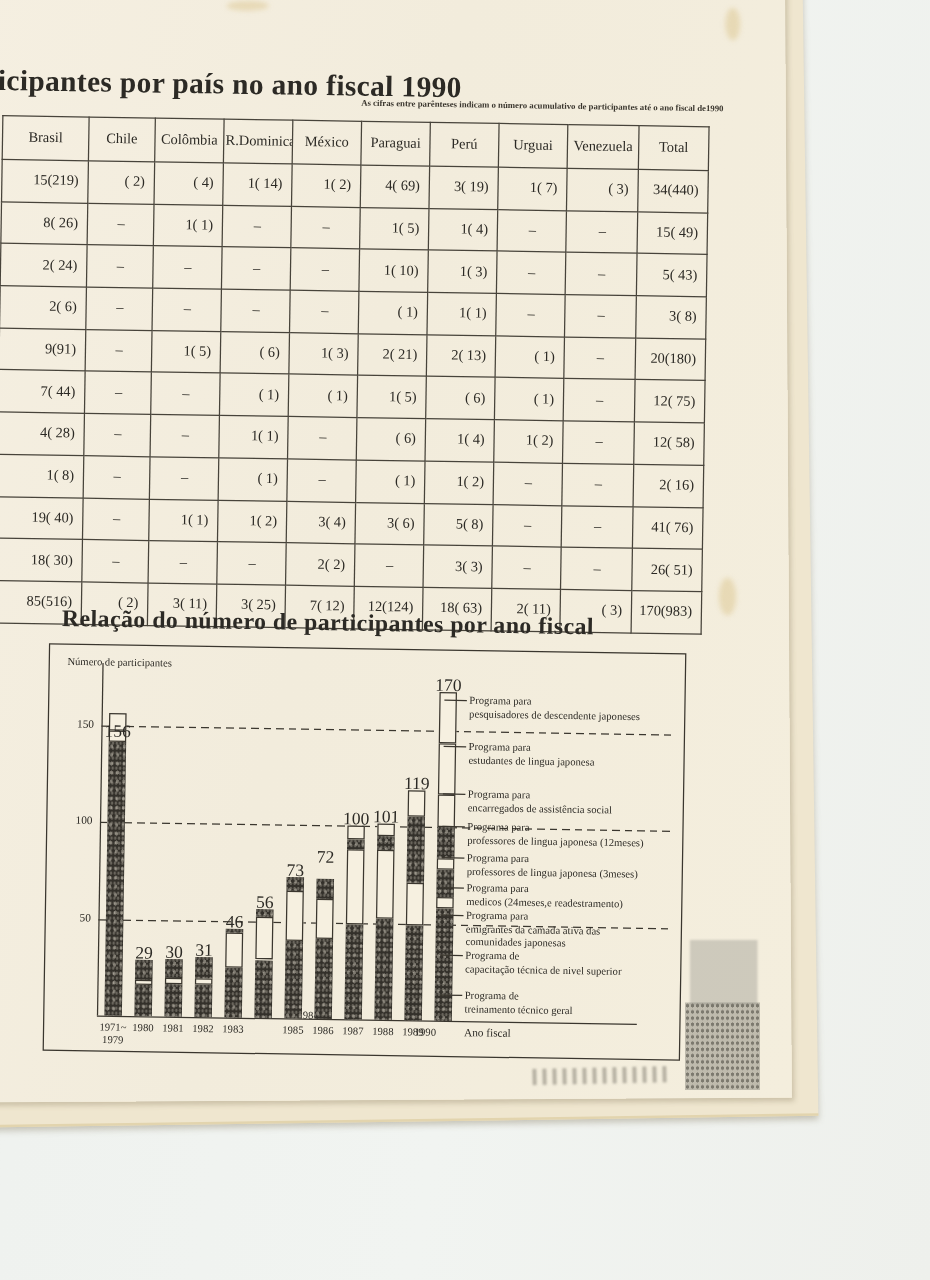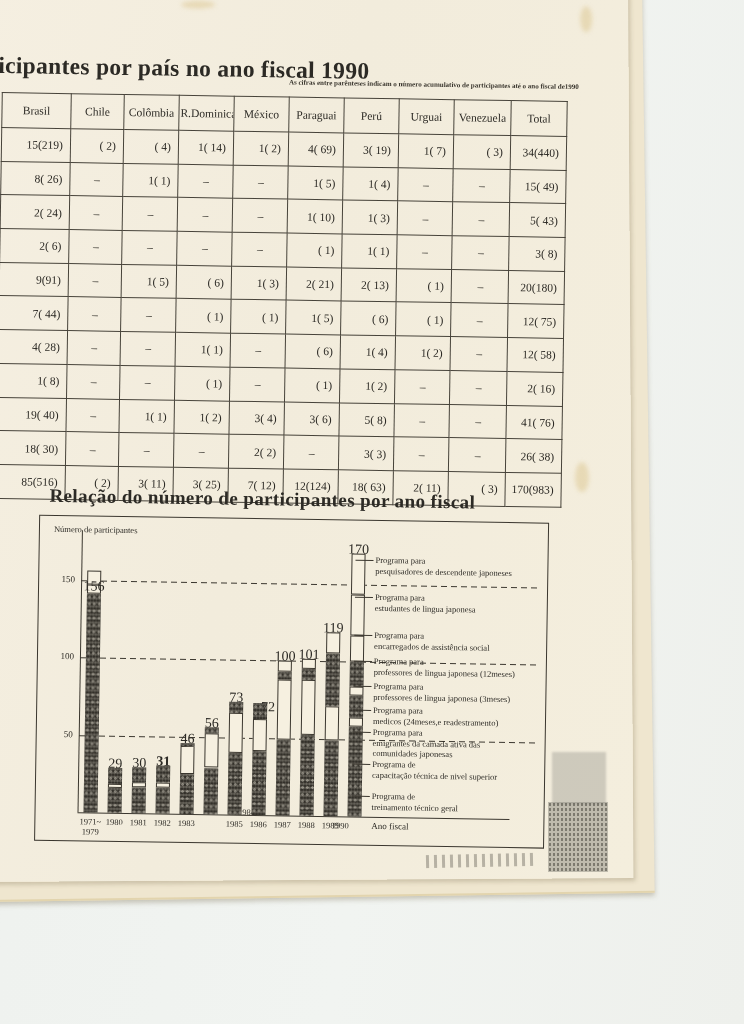--- a/index.html
+++ b/index.html
@@ -213,21 +213,21 @@
           <tr>
             <td>18( 30)</td>
             <td class="dash">–</td>
             <td class="dash">–</td>
             <td class="dash">–</td>
             <td>2( 2)</td>
             <td class="dash">–</td>
             <td>3( 3)</td>
             <td class="dash">–</td>
             <td class="dash">–</td>
-            <td>26( 38)</td>
+            <td>26( 51)</td>
           </tr>
           <tr>
             <td>85(516)</td>
             <td>( 2)</td>
             <td>3( 11)</td>
             <td>3( 25)</td>
             <td>7( 12)</td>
             <td>12(124)</td>
             <td>18( 63)</td>
             <td>2( 11)</td>
@@ -262,41 +262,41 @@
           <div class="barval" style="left: 64px; top: 239.05px;">29</div>
           <div class="xlab" style="left: 62px; top: 300px;">1980</div>
           <div class="seg dark" style="left: 96px; width: 14px; top: 269.65px; height: 26.35px;"></div>
           <div class="seg white" style="left: 96px; width: 14px; top: 265px; height: 4.65px;"></div>
           <div class="seg dark" style="left: 96px; width: 14px; top: 249.5px; height: 15.5px;"></div>
           <div class="barval" style="left: 88px; top: 237.5px;">30</div>
           <div class="xlab" style="left: 86px; top: 300px;">1981</div>
           <div class="seg dark" style="left: 120px; width: 14px; top: 269.65px; height: 26.35px;"></div>
           <div class="seg white" style="left: 120px; width: 14px; top: 265px; height: 4.65px;"></div>
           <div class="seg dark" style="left: 120px; width: 14px; top: 247.95px; height: 17.05px;"></div>
-          <div class="barval" style="left: 112px; top: 235.95px; font-weight: bold;">31</div>
+          <div class="barval" style="left: 112px; top: 235.95px;">31</div>
           <div class="xlab" style="left: 110px; top: 300px;">1982</div>
           <div class="seg dark" style="left: 144px; width: 14px; top: 255.7px; height: 40.3px;"></div>
           <div class="seg white" style="left: 144px; width: 14px; top: 227.8px; height: 27.9px;"></div>
           <div class="seg dark" style="left: 144px; width: 14px; top: 224.7px; height: 3.1px;"></div>
           <div class="barval" style="left: 136px; top: 212.7px;">46</div>
           <div class="xlab" style="left: 134px; top: 300px;">1983</div>
           <div class="seg dark" style="left: 168px; width: 14px; top: 249.5px; height: 46.5px;"></div>
           <div class="seg white" style="left: 168px; width: 14px; top: 215.4px; height: 34.1px;"></div>
           <div class="seg dark" style="left: 168px; width: 14px; top: 209.2px; height: 6.2px;"></div>
           <div class="barval" style="left: 160px; top: 197.2px;">56</div>
           <div class="xlab" style="left: 158px; top: 288px; margin-left: 36px;">1984</div>
           <div class="seg dark" style="left: 192px; width: 14px; top: 234px; height: 62px;"></div>
           <div class="seg white" style="left: 192px; width: 14px; top: 193.7px; height: 40.3px;"></div>
           <div class="seg dark" style="left: 192px; width: 14px; top: 182.85px; height: 10.85px;"></div>
           <div class="barval" style="left: 184px; top: 170.85px;">73</div>
           <div class="xlab" style="left: 182px; top: 300px;">1985</div>
           <div class="seg dark" style="left: 216px; width: 14px; top: 232.45px; height: 63.55px;"></div>
           <div class="seg white" style="left: 216px; width: 14px; top: 199.9px; height: 32.55px;"></div>
           <div class="seg dark" style="left: 216px; width: 14px; top: 184.4px; height: 15.5px;"></div>
-          <div class="barval" style="left: 208px; top: 180px; text-align: right;">72</div>
+          <div class="barval" style="left: 208px; top: 160px;">72</div>
           <div class="xlab" style="left: 206px; top: 300px;">1986</div>
           <div class="seg dark" style="left: 240px; width: 14px; top: 220.05px; height: 75.95px;"></div>
           <div class="seg white" style="left: 240px; width: 14px; top: 159.6px; height: 60.45px;"></div>
           <div class="seg dark" style="left: 240px; width: 14px; top: 151.85px; height: 7.75px;"></div>
           <div class="seg white" style="left: 240px; width: 14px; top: 141px; height: 10.85px;"></div>
           <div class="barval" style="left: 232px; top: 129px;">100</div>
           <div class="xlab" style="left: 230px; top: 300px;">1987</div>
           <div class="seg dark" style="left: 264px; width: 14px; top: 215.4px; height: 80.6px;"></div>
           <div class="seg white" style="left: 264px; width: 14px; top: 159.6px; height: 55.8px;"></div>
           <div class="seg dark" style="left: 264px; width: 14px; top: 148.75px; height: 10.85px;"></div>

